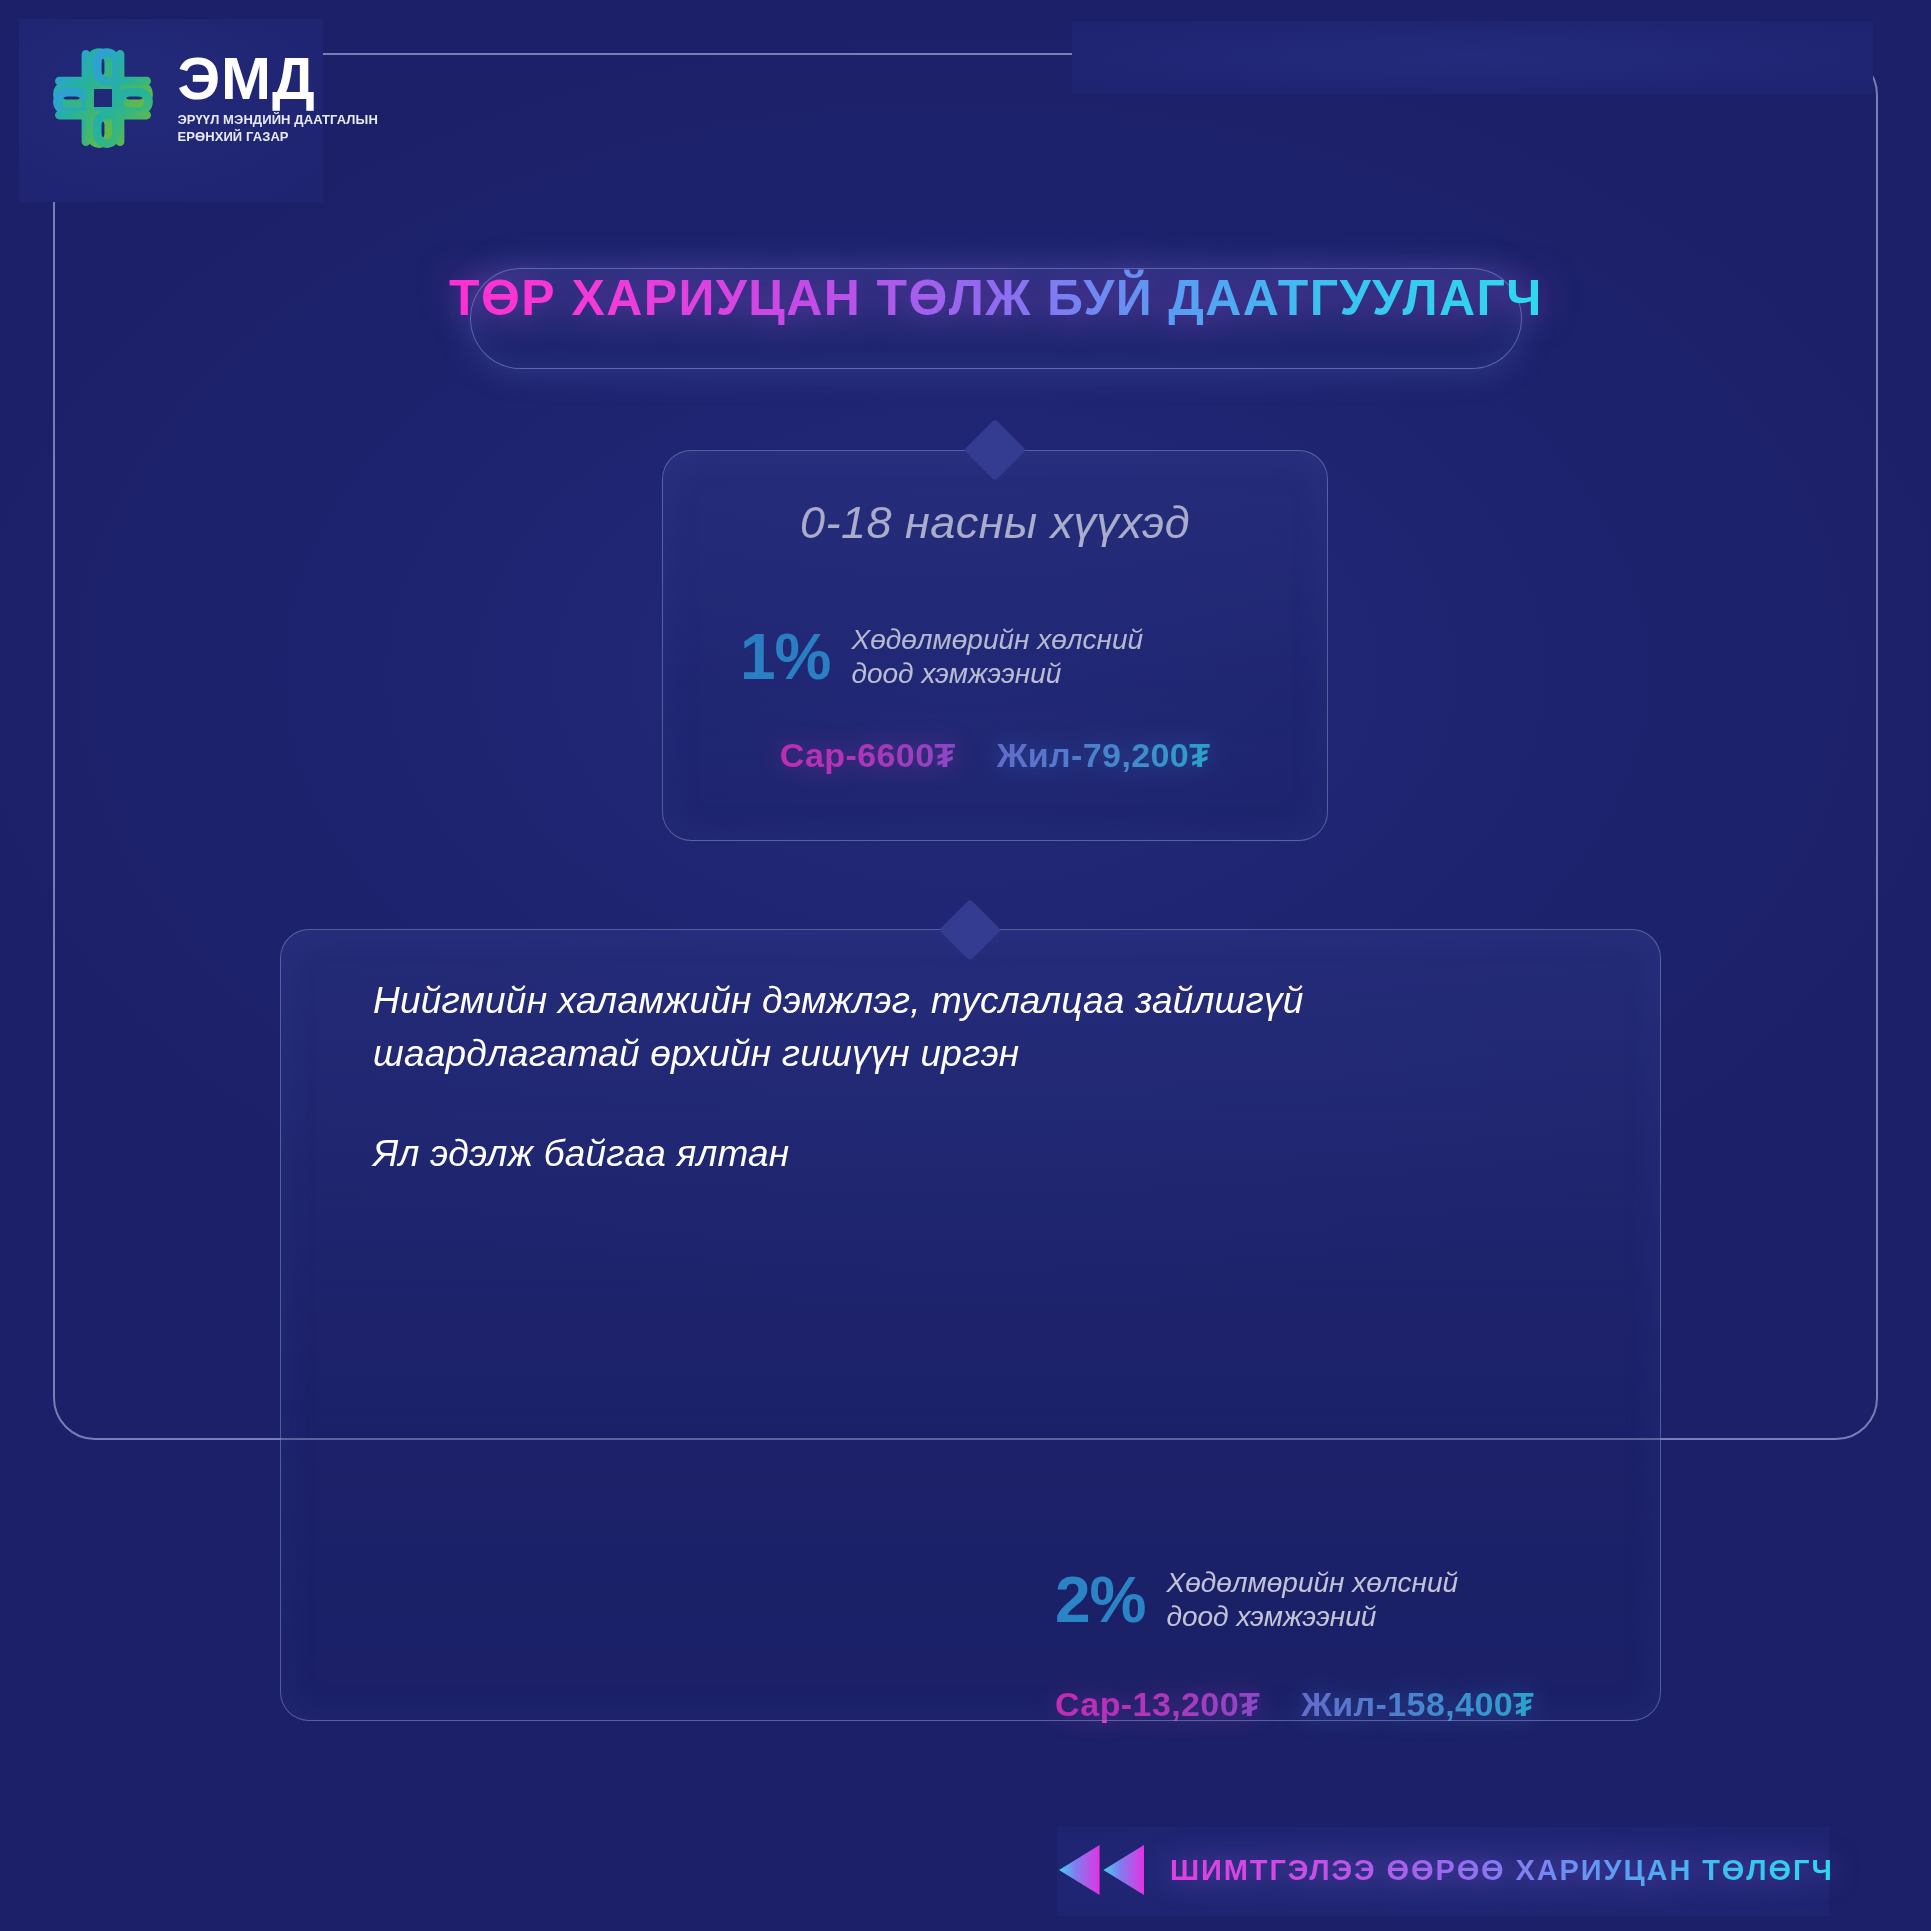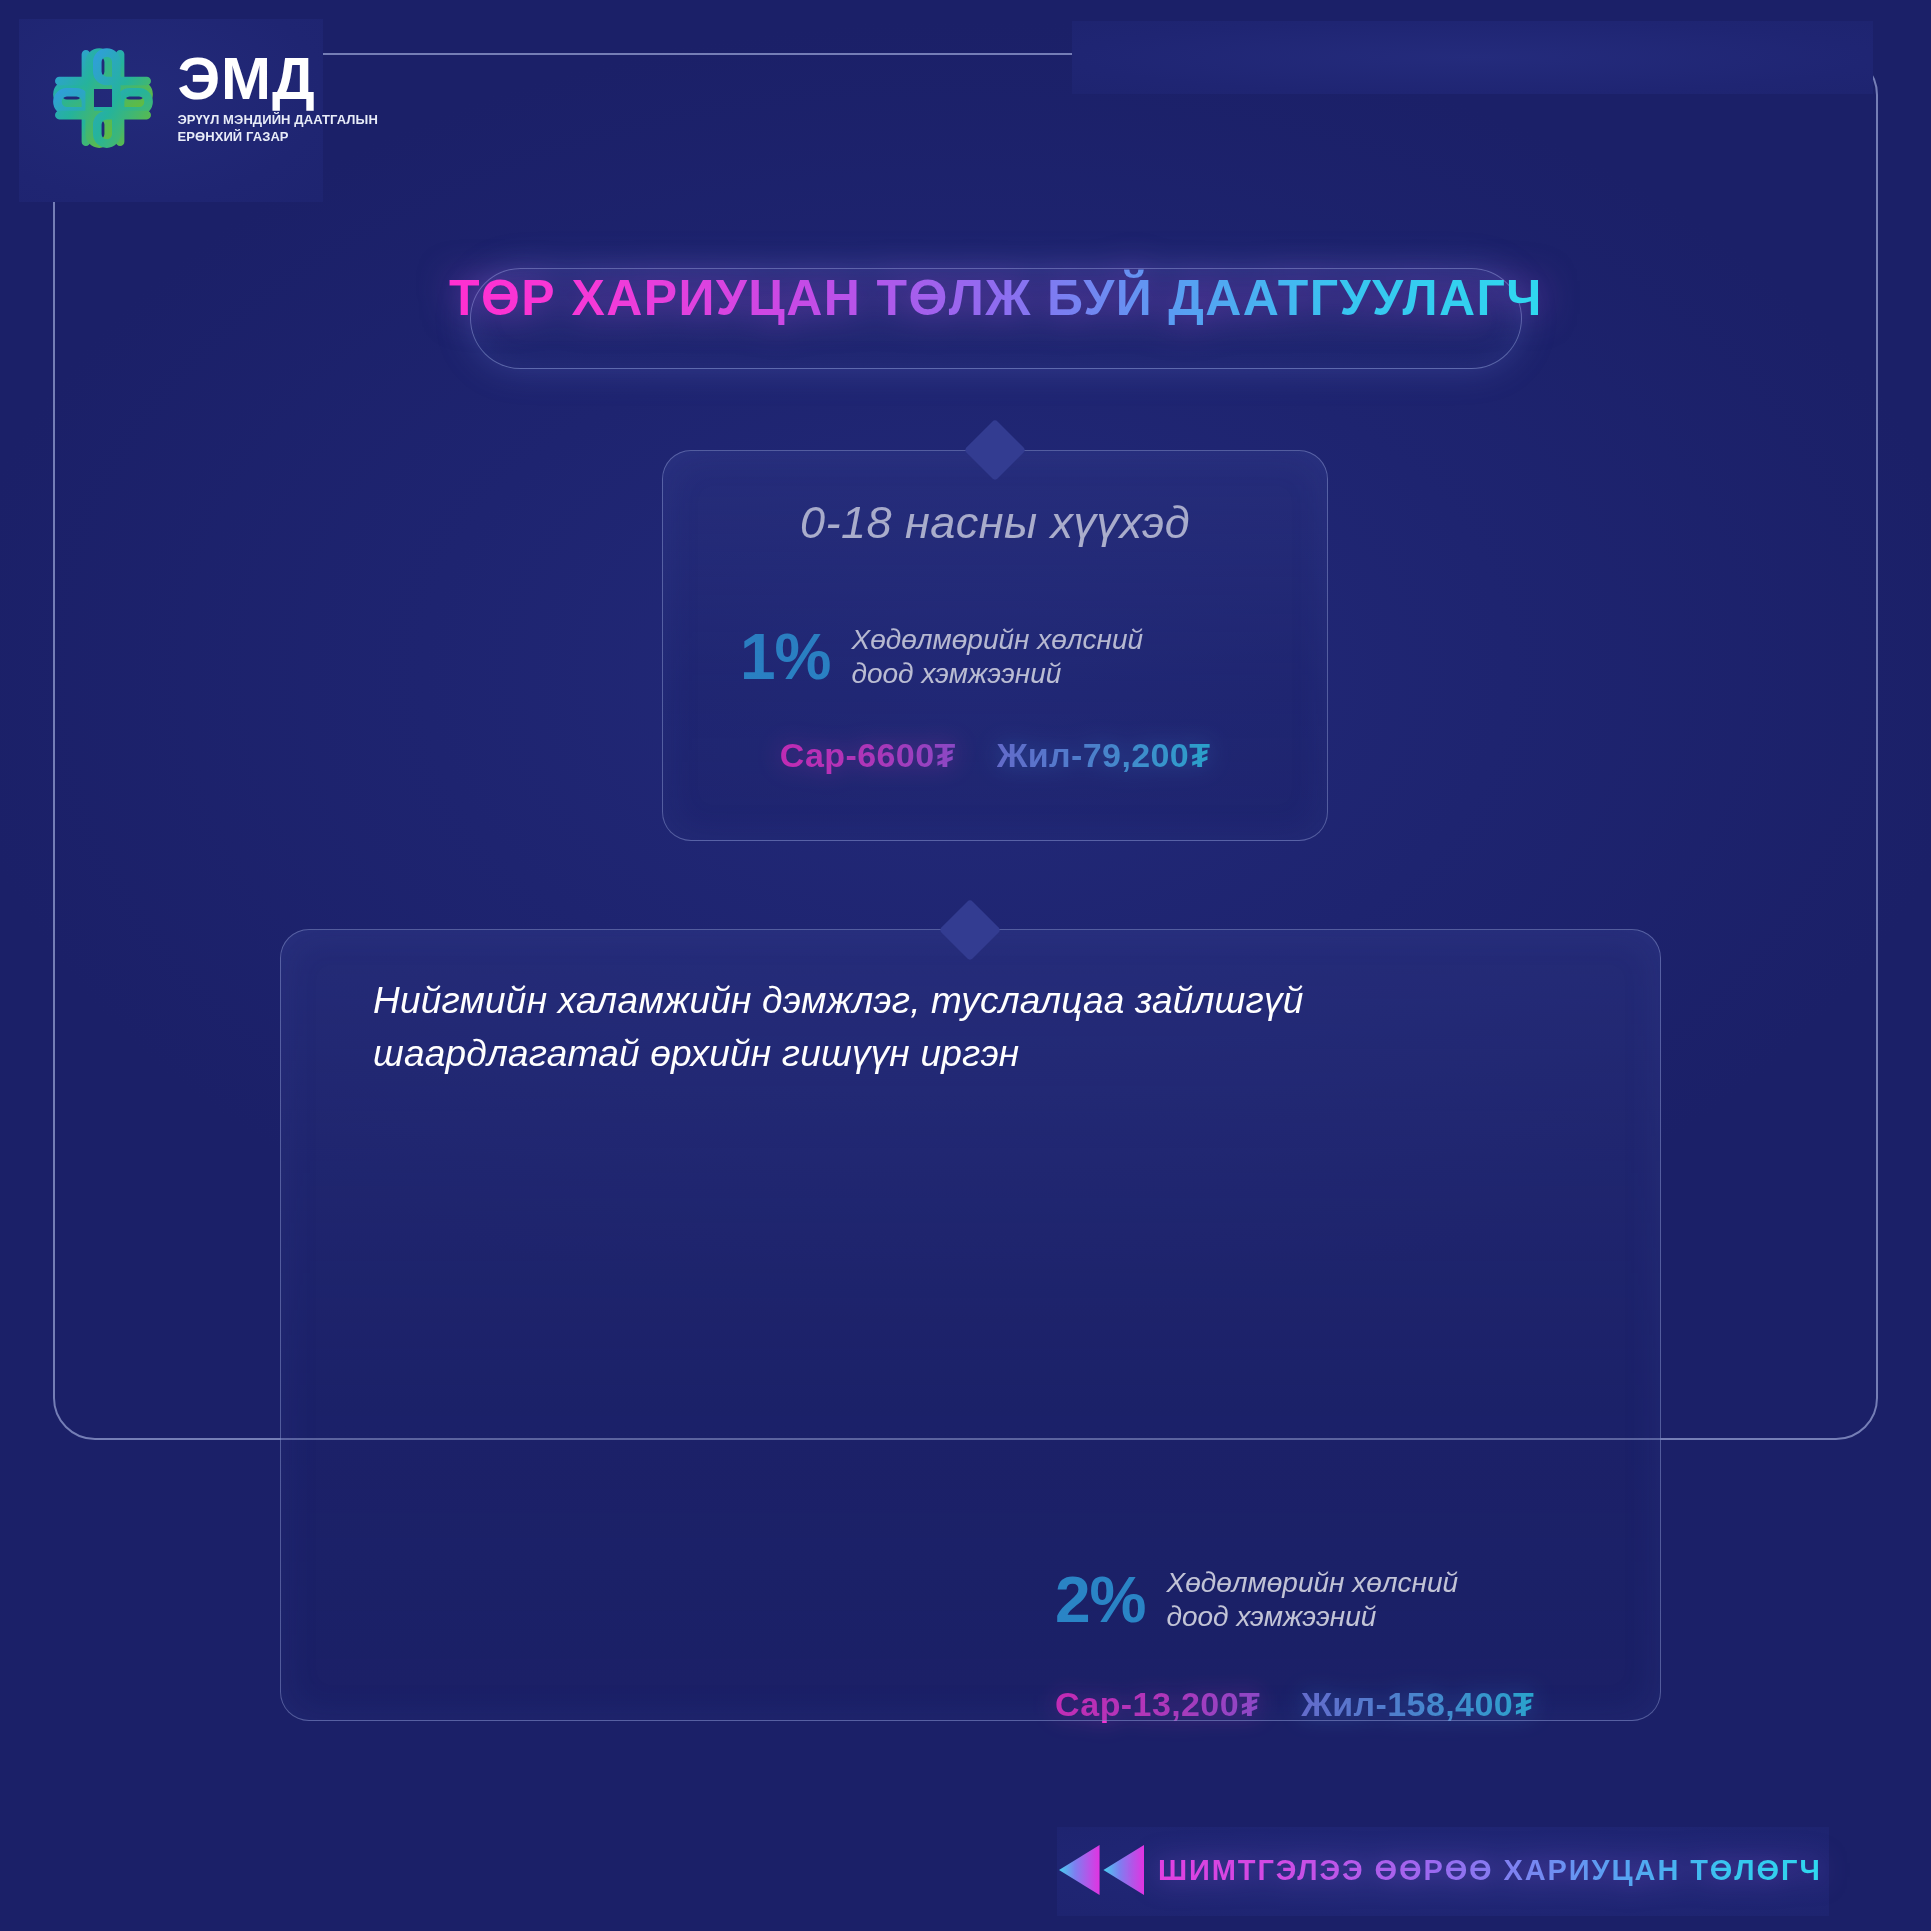--- a/index.html
+++ b/index.html
@@ -164,21 +164,21 @@
     letter-spacing:0.2px; white-space:pre-line;
   }
   .bullet:last-child { margin-bottom:0; }
 
   .rate-bot { left:1055px; top:1566px; }
   .amt-bot  { left:1055px; top:1685px; }
 
   
   .footer {
     position:absolute; left:1057px; top:1842px;
-    display:flex; align-items:center; gap:12px;
+    display:flex; align-items:center; gap:24px;
     z-index:7;
   }
   .footer-arrows { width:89px; height:56px; flex:0 0 auto; }
   .footer-text {
     font-size:29px; font-weight:bold; letter-spacing:1.9px;
     background:linear-gradient(90deg,
         #e040e0 0%, #d04ae4 18%, #9a6af0 42%,
         #5f9bf2 66%, #35c9ef 88%, #2fd8ef 100%);
     -webkit-background-clip:text; background-clip:text;
     -webkit-text-fill-color:transparent; color:transparent;
@@ -235,20 +235,21 @@
   <div class="amounts amt-top">
     <span class="amt-month">Сар-6600₮</span>
     <span class="amt-year">Жил-79,200₮</span>
   </div>
 
   <div class="diamond diamond-bot"></div>
   <div class="card card-bot"></div>
   <div class="bullets">
     <div class="bullet">Нийгмийн халамжийн дэмжлэг, туслалцаа зайлшгүй
 шаардлагатай өрхийн гишүүн иргэн</div>
+    <div class="bullet">Ял эдэлж байгаа ялтан</div>
   </div>
   <div class="rate-row rate-bot">
     <span class="rate-pct">2%</span>
     <span class="rate-desc">Хөдөлмөрийн хөлсний
 доод хэмжээний</span>
   </div>
   <div class="amounts amt-bot">
     <span class="amt-month">Сар-13,200₮</span>
     <span class="amt-year">Жил-158,400₮</span>
   </div>

